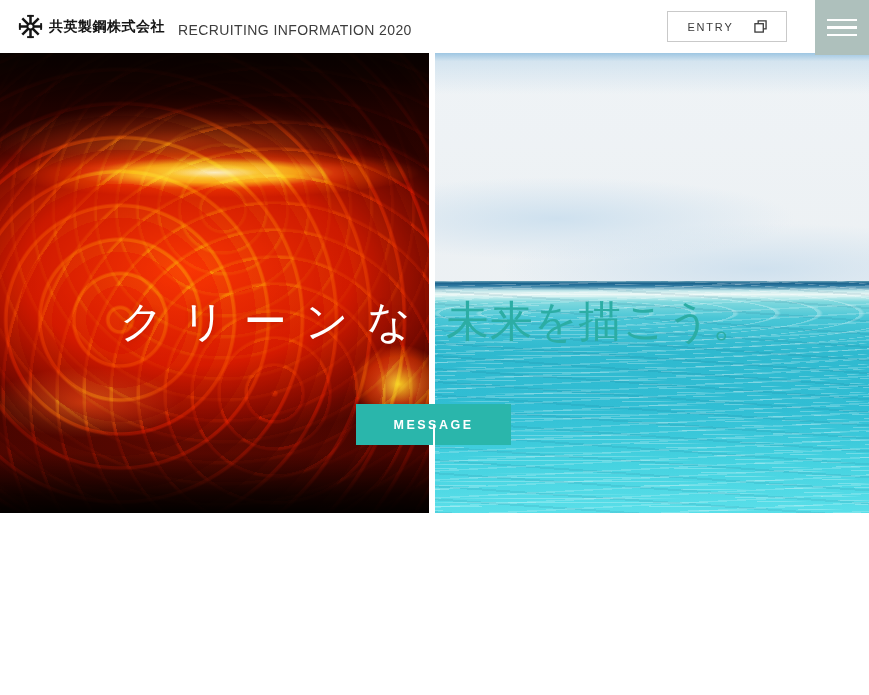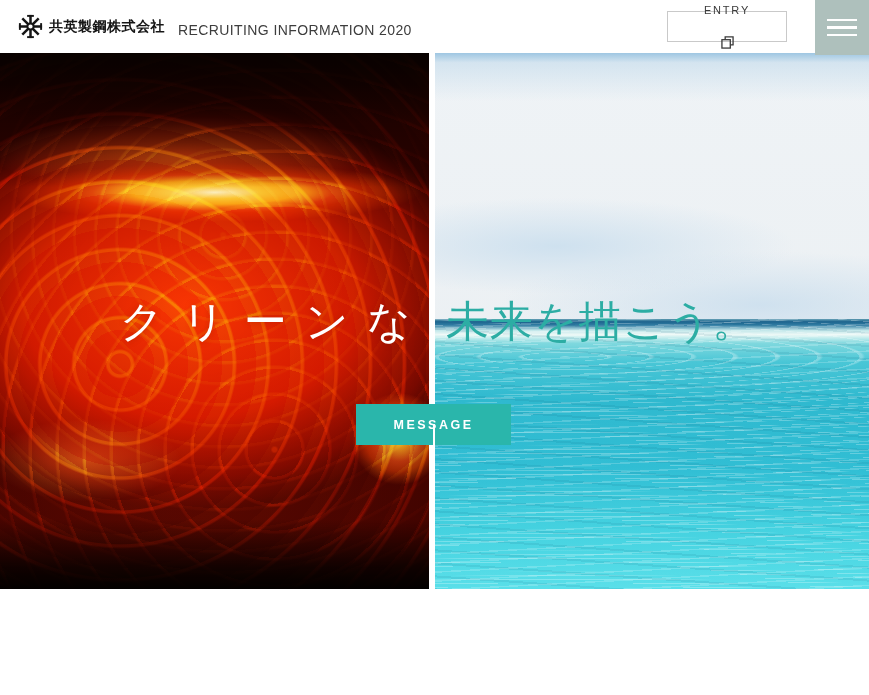--- a/index.html
+++ b/index.html
@@ -25,37 +25,37 @@
     font-family:Liberation Serif, serif;
     text-align:center;
   }
   .subtitle {
     margin-left:13px; font-size:14px; color:#3d3d3d; letter-spacing:.4px;
     font-weight:400; padding-top:6px;
   }
   .entry-btn {
     position:absolute; right:82px; top:11px; width:120px; height:31px;
     background:#fff; border:1px solid #c9c9c9; display:flex;
-    align-items:center; justify-content:center; gap:20px; cursor:pointer;flex-direction:column;
+    align-items:center; justify-content:center; gap:20px; cursor:pointer;
   }
   .entry-btn span {
     font-size:11px; letter-spacing:1.8px; color:#3a3a3a; font-weight:500;
   }
   .ext-icon { width:13px; height:13px; display:inline-flex; }
 
   .hamburger {
     position:absolute; right:0; top:0; width:54px; height:55px; z-index:30;
     background:var(--hamburger-bg); border:none; cursor:pointer;
     display:flex; flex-direction:column; align-items:center; justify-content:center;
     gap:5px;
   }
   .hamburger .bar { width:30px; height:2.5px; background:#fff; }
 
   
-  .hero { position:relative; height:536px; background:#fff;border-radius:32px; }
+  .hero { position:relative; height:460px; background:#fff;border-radius:32px; }
   .panel { position:absolute; top:0; bottom:0; overflow:hidden; }
 
   
   .panel-lava {
     left:0; width:429px; background-color:#140100;
     background-image:
       linear-gradient(180deg, rgba(8,2,0,.98) 0%, rgba(16,2,0,.92) 6%, rgba(28,3,0,.6) 13%, rgba(28,3,0,0) 25%),
       linear-gradient(0deg, rgba(0,0,0,.97) 0%, rgba(0,0,0,.78) 4%, rgba(0,0,0,0) 13%),
       radial-gradient(ellipse 14% 11% at 93% 72%, rgba(255,232,96,.95), rgba(255,160,10,.5) 55%, rgba(255,160,10,0) 78%),
       radial-gradient(ellipse 48% 5.5% at 50% 26%, rgba(255,252,224,.95), rgba(255,212,62,.9) 40%, rgba(255,150,0,.42) 70%, rgba(255,150,0,0) 100%),

